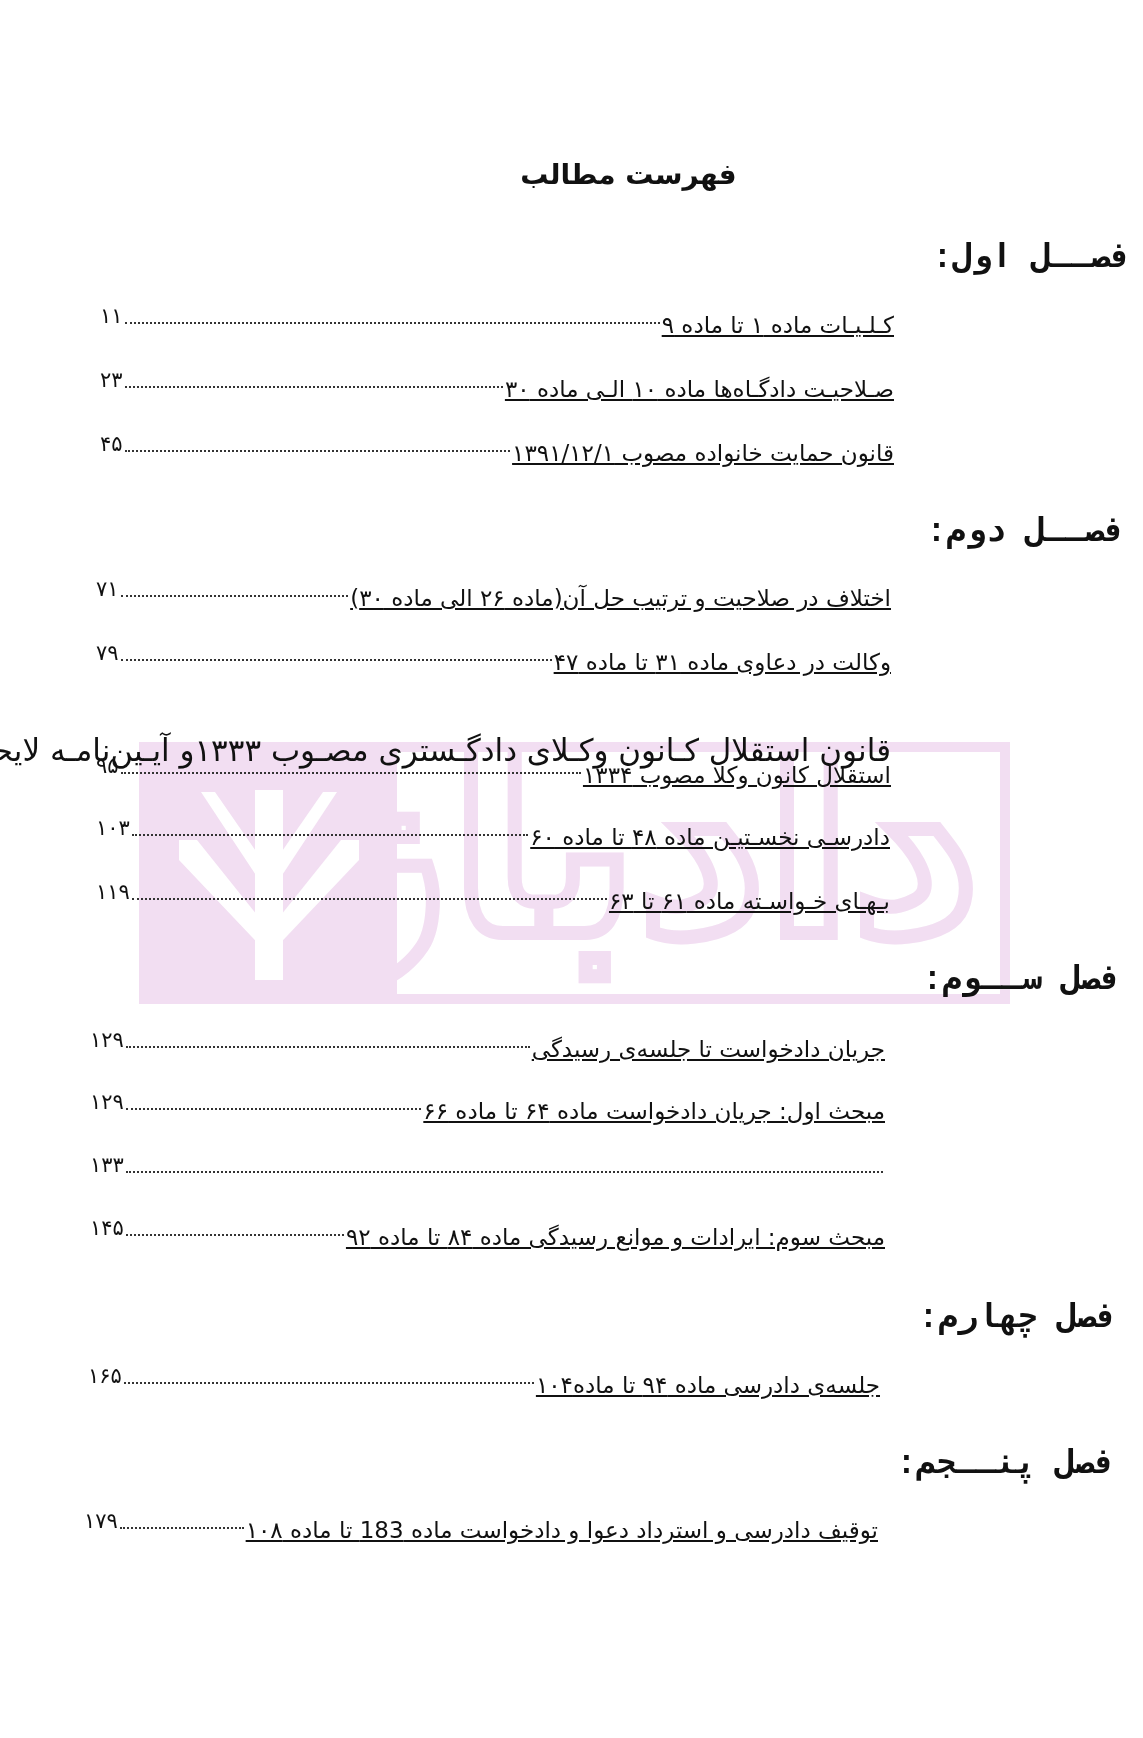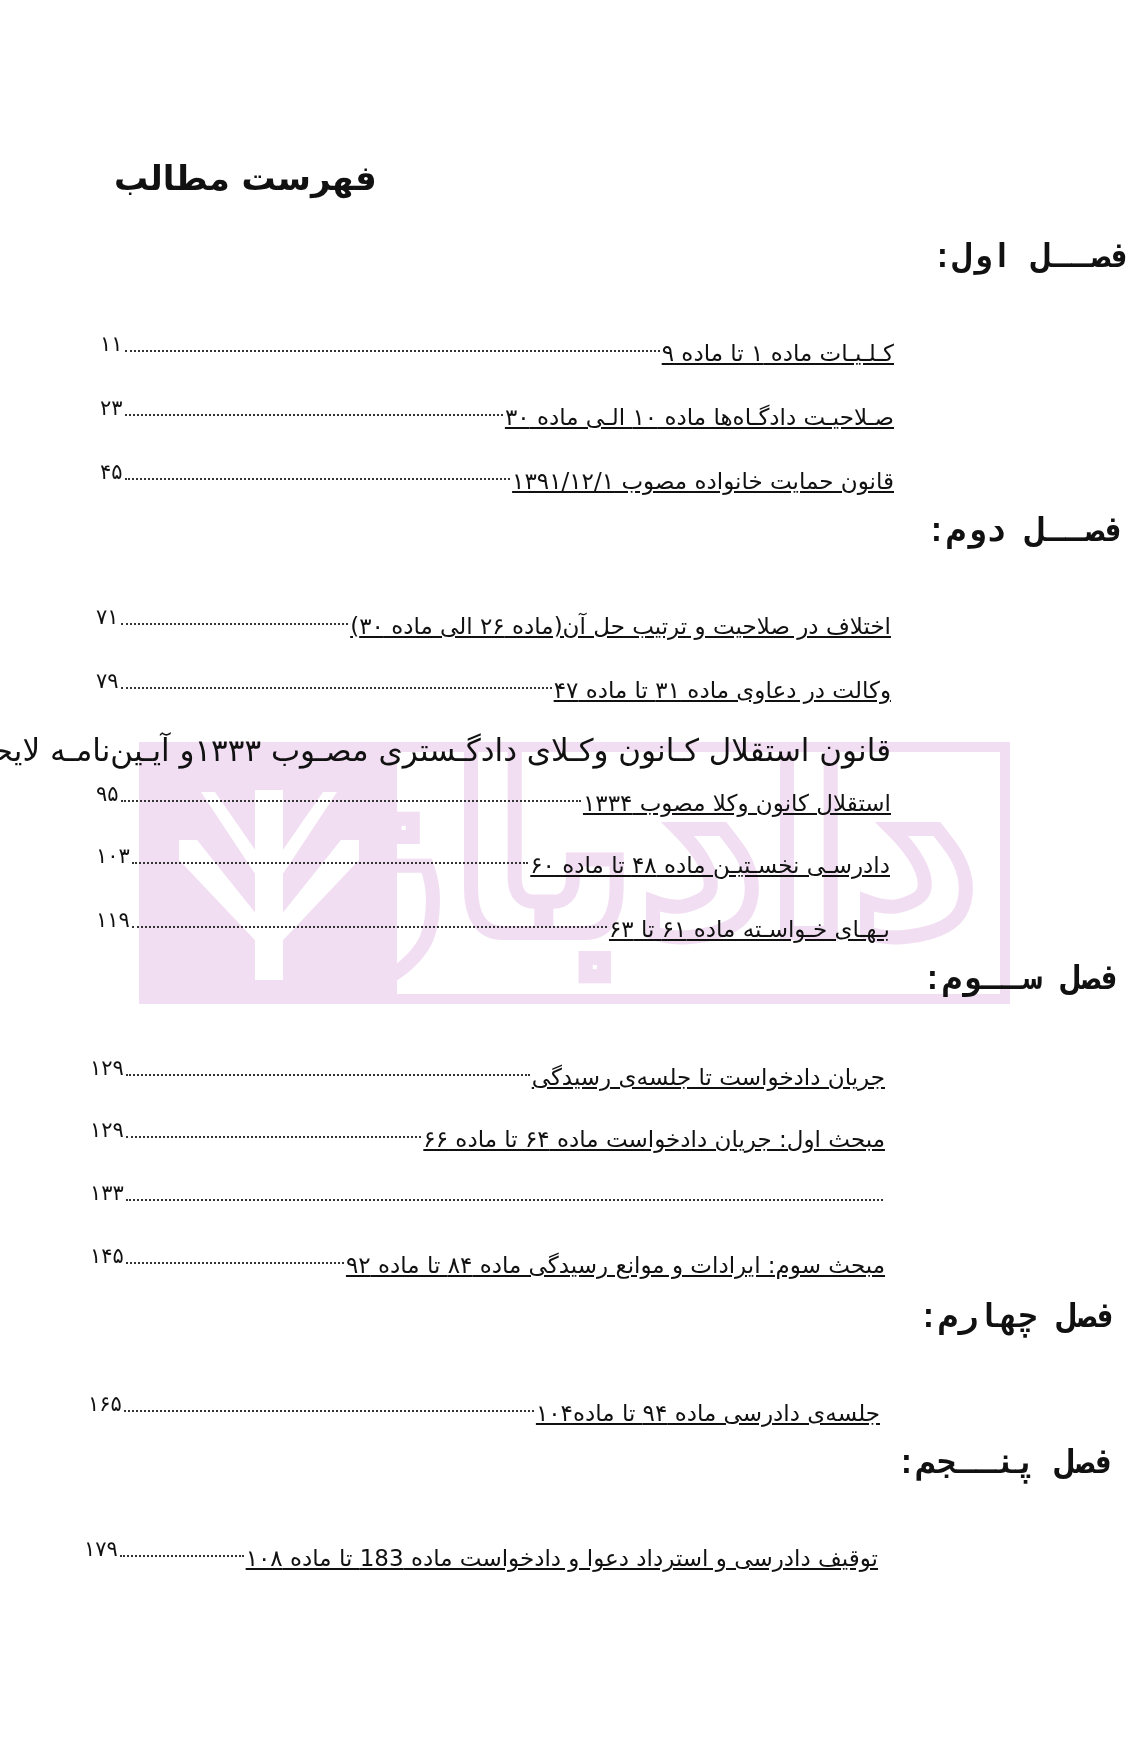--- a/index.html
+++ b/index.html
@@ -11,28 +11,28 @@
   .wm { position: absolute; left: 139px; top: 742px; width: 871px; height: 262px;
         background: #f2def2; z-index: 0; }
   .wm-inner { position: absolute; left: 258px; top: 10px; right: 10px; bottom: 10px;
               background: #ffffff; overflow: hidden; }
   .wm-logo { position: absolute; left: 40px; top: 28px; width: 180px; height: 210px; }
   .wm-word { position: absolute; right: 20px; top: -30px; font-size: 250px; font-weight: bold;
              color: transparent; -webkit-text-stroke: 14px #f2def2; line-height: 1;
              direction: rtl; letter-spacing: -10px; white-space: nowrap;
              font-family: "DejaVu Sans", sans-serif; }
 
-  .title { position: absolute; left: 0; right: 0; top: 158px; text-align: left;
-           font-size: 34px; font-weight: bold; direction: rtl; z-index: 2;
+  .title { position: absolute; left: 0; right: 0; top: 158px; text-align: center;
+           font-size: 28px; font-weight: bold; direction: rtl; z-index: 2;
            padding-left: 114px; }
   .chapter { position: absolute; right: 12px; font-size: 33px; font-weight: bold;
              direction: rtl; white-space: nowrap; z-index: 2; font-family: Liberation Mono, monospace; }
 
   .entry { position: absolute; height: 36px; display: flex; flex-direction: row;
-           align-items: flex-end; z-index: 2; margin-top: 28px; }
+           align-items: flex-end; z-index: 2; }
   .entry .page-num { font-size: 21px; white-space: nowrap; padding-bottom: 10px; }
   .entry .leader { flex: 1; border-bottom: 2px dotted #333; margin: 0 2px 14px 2px; }
   .entry .label { font-size: 23px; direction: rtl; white-space: nowrap; text-decoration: underline; }
   .entry-wrap-first { position: absolute; font-size: 31px; direction: rtl; white-space: nowrap;
                       z-index: 2; text-align: right; margin-top: 28px; }
 </style>
 </head>
 <body>
 
 <div class="page">

